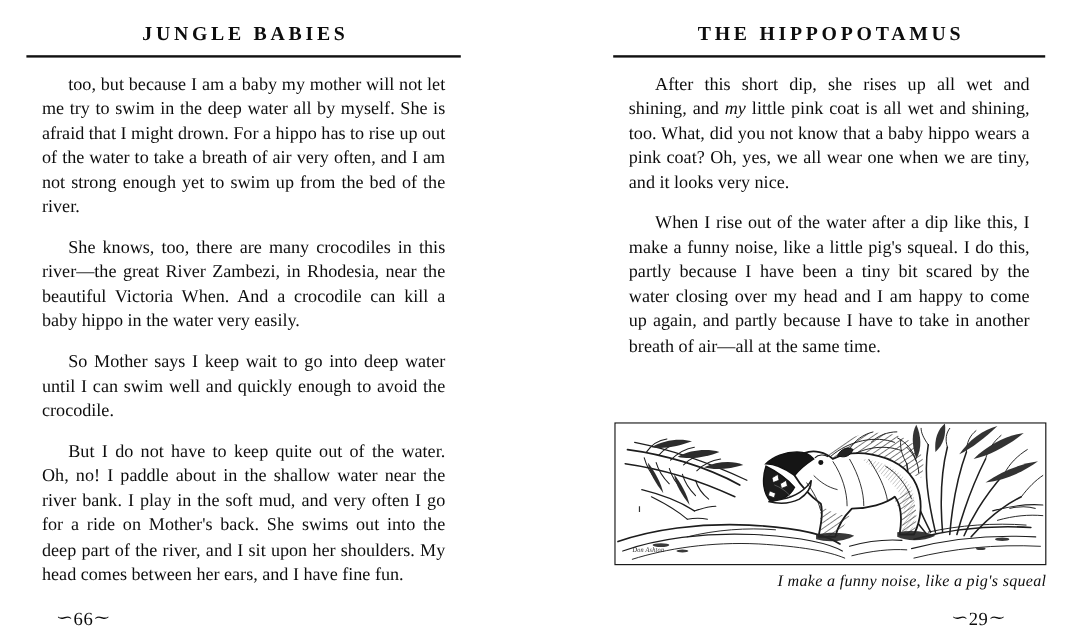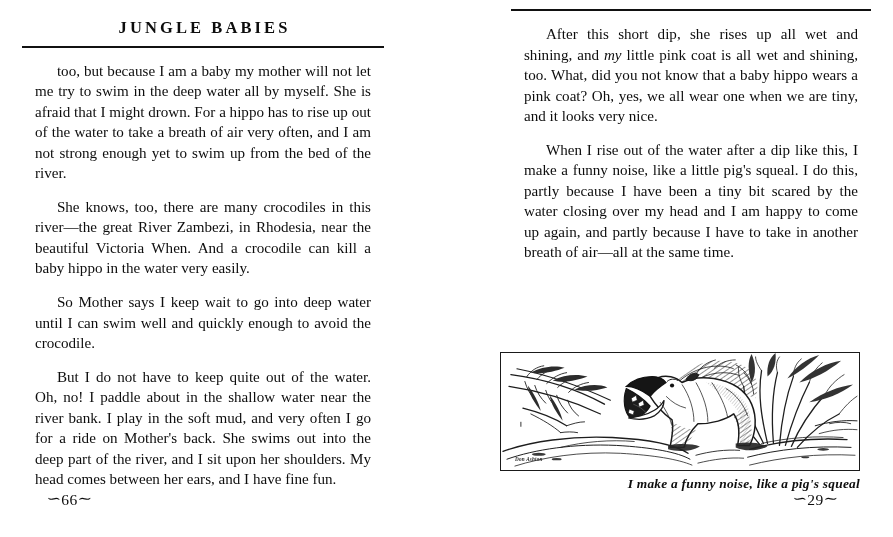--- a/index.html
+++ b/index.html
@@ -69,46 +69,45 @@
   .body-copy p {
     margin: 13px;
     text-indent: 1.45em;
   }
   .body-copy p.first { text-indent: 1.45em; }
   .body-copy em { font-style: italic; }
 
   
   .folio {
     position: absolute;
-    bottom: 28px;
+    bottom: 11px;
     font-size: 15.5px;
     letter-spacing: 0.5px;
     white-space: nowrap;
   }
   .page-left  .folio { left: 48px; }
   .page-right .folio { right: 56px; }
   .folio .swash-l,
   .folio .swash-r {
     display: inline-block;
     font-size: 14px;
     transform: scaleX(1.25);
     position: relative;
   }
   .folio .swash-l { top: -2px; margin-right: 1px; }
   .folio .swash-r { top: -2px; margin-left: 1px; }
 
   
   .figure {
     position: absolute;
-    left: 54px;
+    left: 66px;
     top: 352px;
     width: 360px;
     height: 119px;
     box-sizing: border-box;
-    font-weight: bold;
   }
   .figure-frame {
     position: absolute;
     inset: 0;
     border: 1.6px solid #1a1a1a;
     background: #ffffff;
     overflow: hidden;
   }
   .figure-frame svg { display: block; width: 100%; height: 100%; }
   .figure-caption {
@@ -152,20 +151,21 @@
       </div>
 
     </div>
 
     <div class="folio"><span class="swash-l">∽</span><span>66</span><span class="swash-r">∼</span></div>
   </div>
 
   <div class="page page-right">
     <div class="page-inner">
 
+      <div class="running-head">THE HIPPOPOTAMUS</div>
       <div class="head-rule"></div>
 
       <div class="body-copy">
         <p>After this short dip, she rises up all wet and shining, and <em>my</em> little pink coat is all wet and shining, too. What, did you not know that a baby hippo wears a pink coat?  Oh, yes, we all wear one when we are tiny, and it looks very nice.</p>
         <p>When I rise out of the water after a dip like this, I make a funny noise, like a little pig's squeal.  I do this, partly because I have been a tiny bit scared by the water closing over my head and I am happy to come up again, and partly because I have to take in another breath of air—all at the same time.</p>
       </div>
 
     </div>
 
     <div class="figure">

